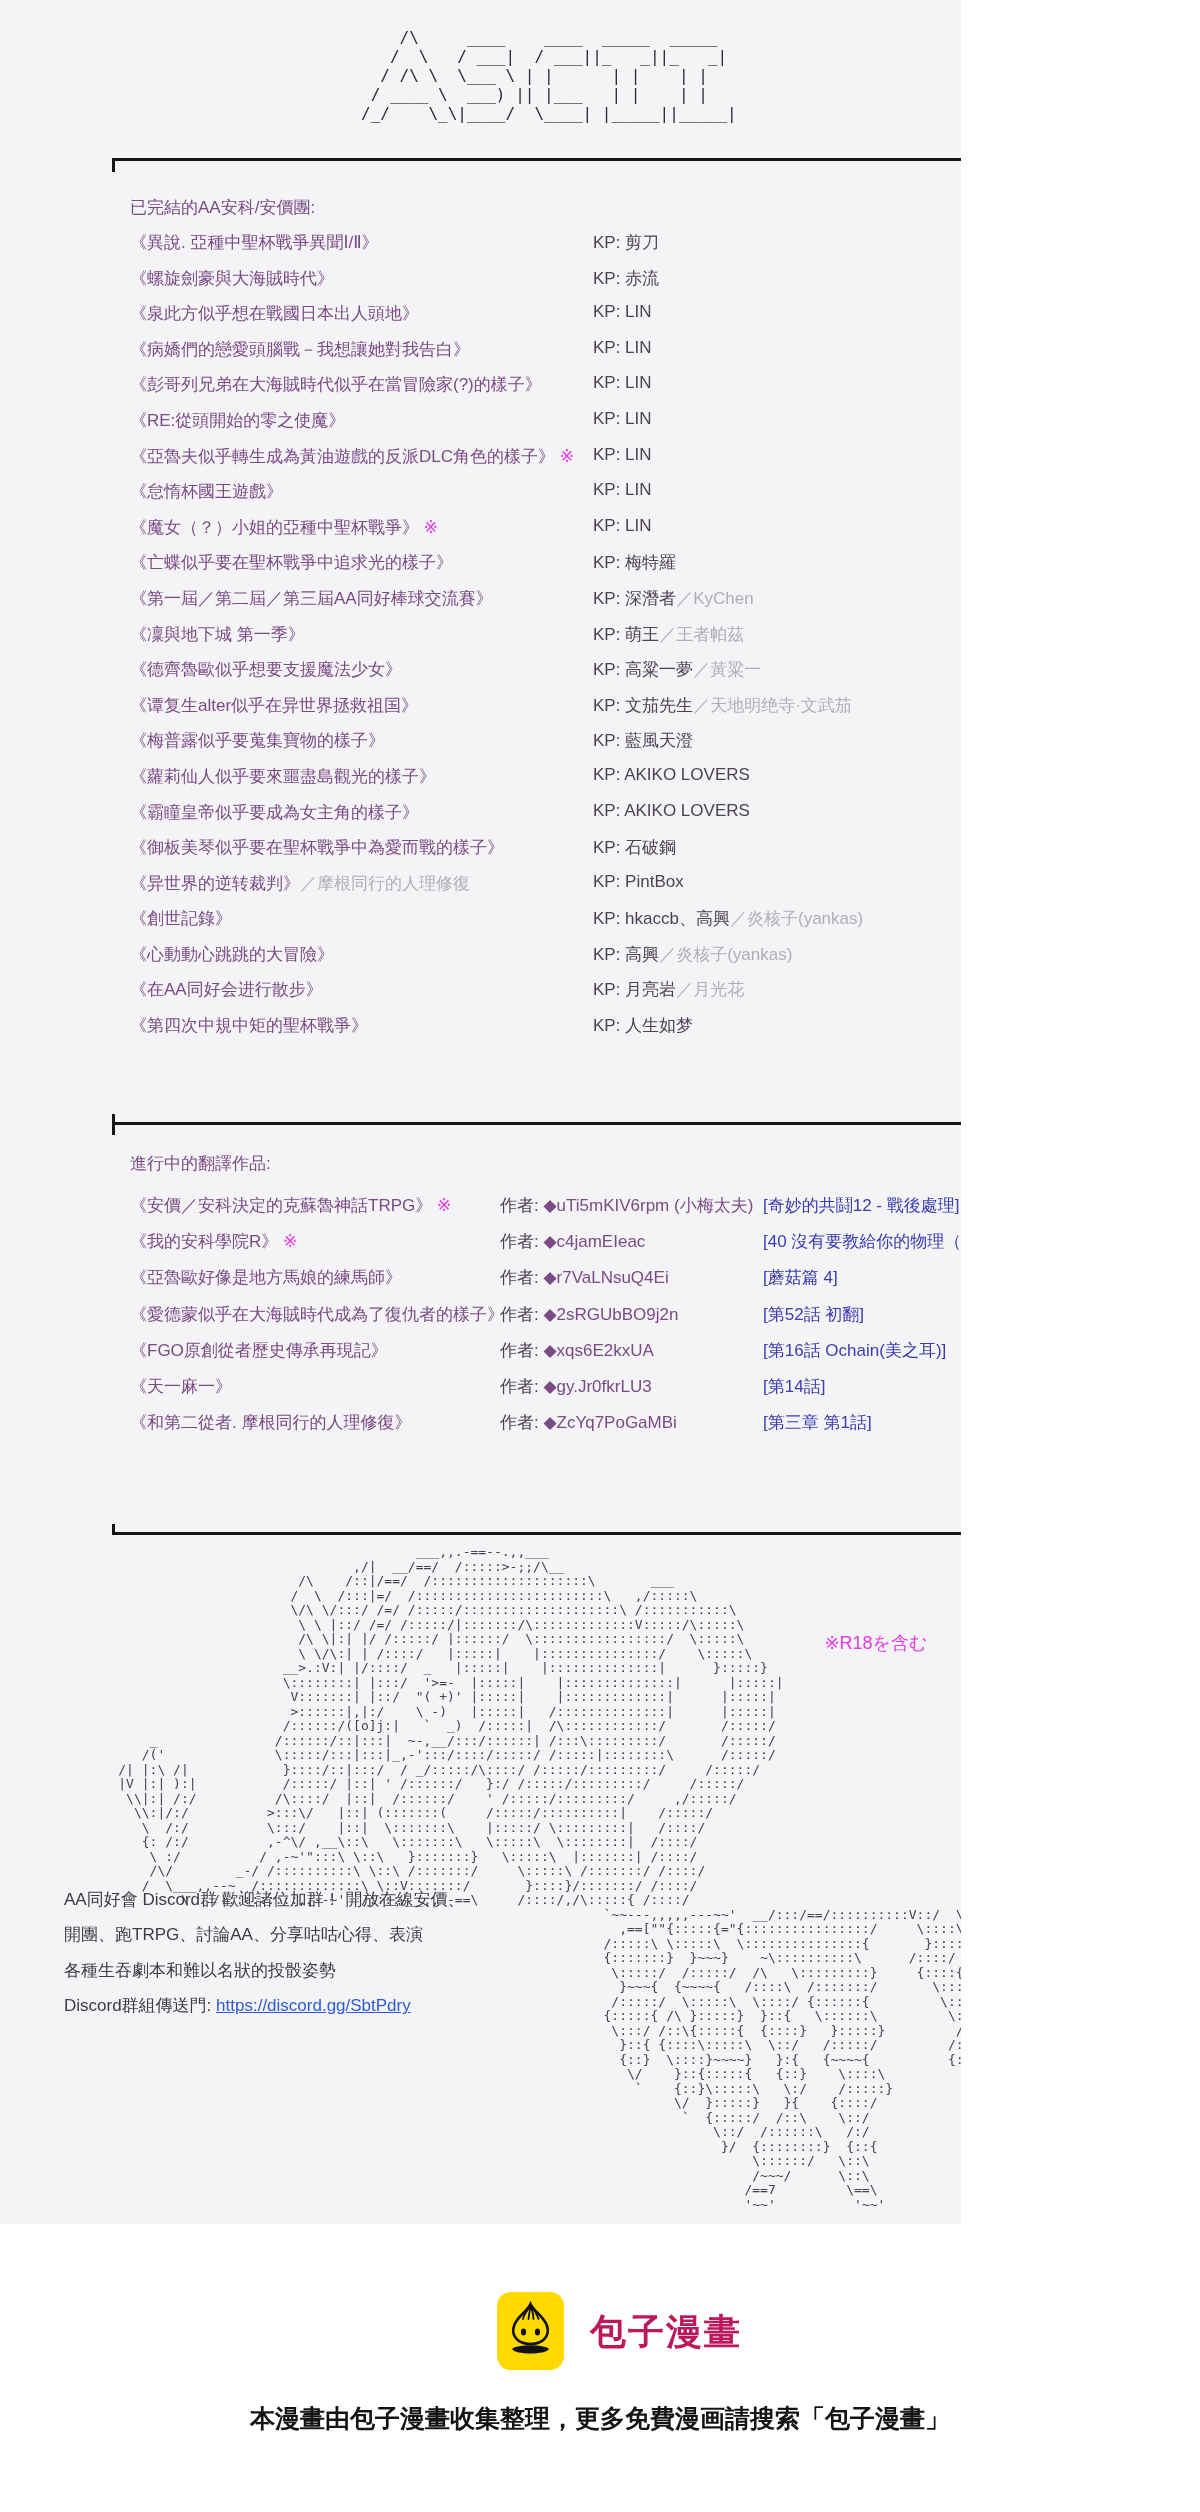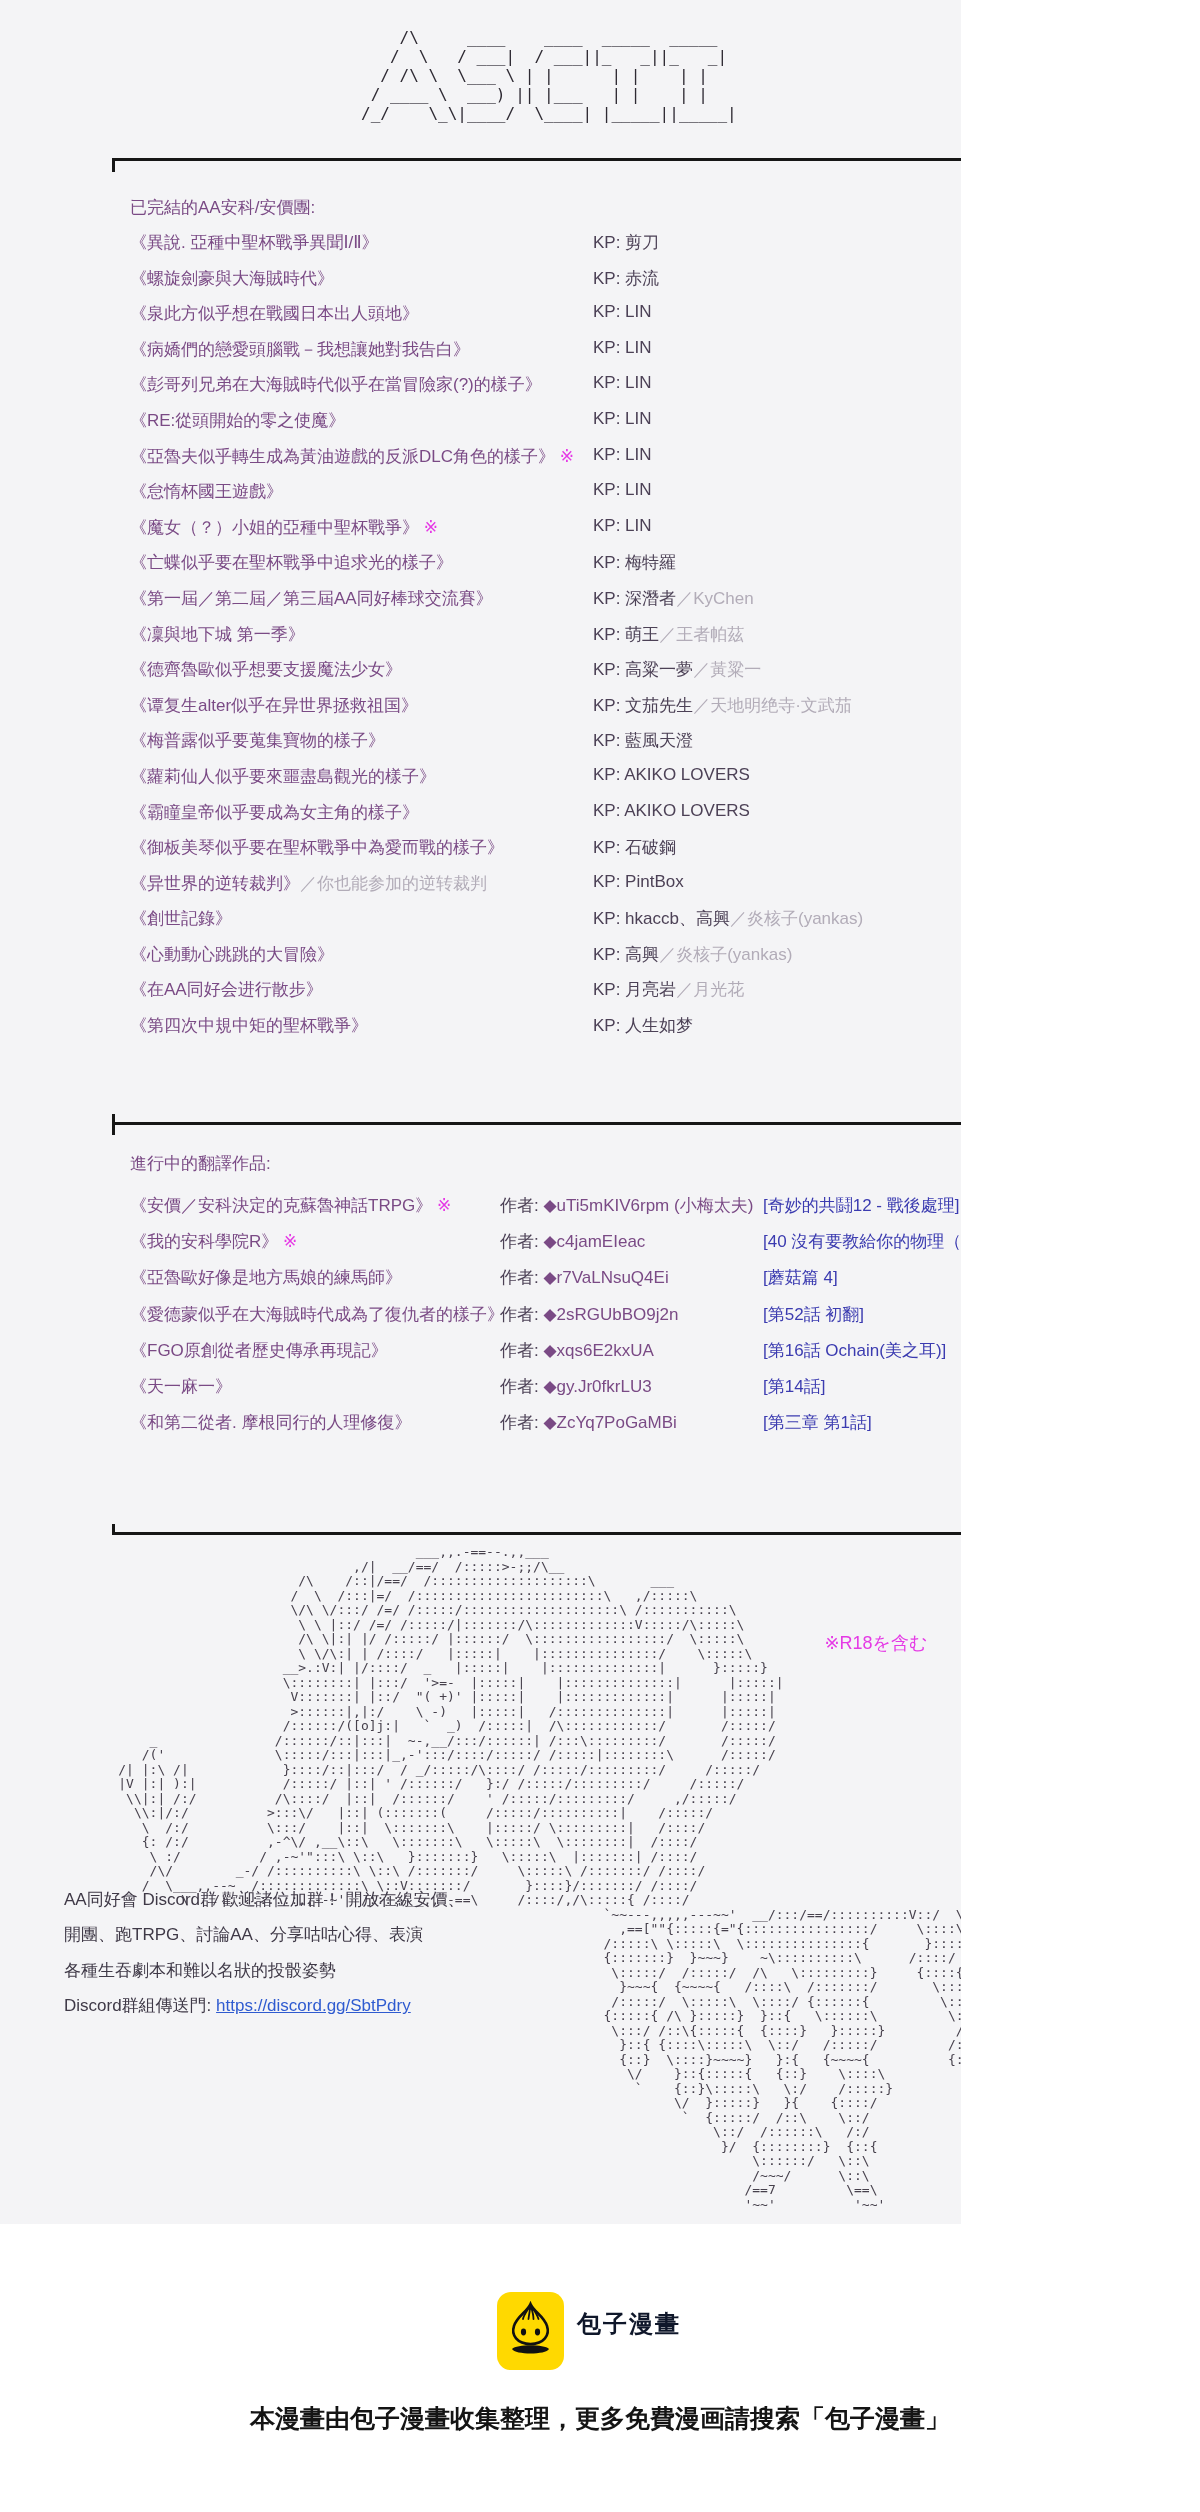--- a/index.html
+++ b/index.html
@@ -33,21 +33,21 @@
   .author .val{color:#7a4a85;}
   .chapter{left:763px;color:#3b3bb0;}
   .gray{color:#b2acb8;}
   .flag{color:#e53ae5;}
   #r18-note{position:absolute;left:736px;top:1631px;width:280px;text-align:center;font-size:18px;color:#e53ae5;}
   #aa-art{position:absolute;left:40px;top:1545px;font-size:13px;line-height:14.5px;color:#46404c;}
   #discord-block{position:absolute;left:64px;top:1888px;width:520px;}
   .discord-line{height:35.4px;font-size:17px;color:#3f3947;white-space:nowrap;}
   .discord-link{color:#2f5bd0;text-decoration:underline;cursor:pointer;}
   #footer-logo{position:absolute;left:497px;top:2292px;width:67px;height:78px;background:#ffd900;border-radius:14px;}
-  #footer-brand{position:absolute;left:577px;top:2308px;font-size:24px;font-weight:bold;color:#0f172a;letter-spacing:2px;}
+  #footer-brand{position:absolute;left:590px;top:2308px;font-size:36px;font-weight:bold;color:#be185d;letter-spacing:2px;}
   #footer-note{position:absolute;left:0;top:2402px;width:1200px;text-align:center;font-size:25px;font-weight:bold;color:#141414;}
 </style>
 </head>
 <body>
 
 <div id="page">
   <div id="main-area">
 
     <pre id="ascii-logo">    /\     ____    ____  _____  _____
    /  \   / ___|  / ___||_   _||_   _|
@@ -128,21 +128,21 @@
         </div>
         <div class="row row1">
           <span class="cell title">《霸瞳皇帝似乎要成為女主角的樣子》</span>
           <span class="cell kp">KP: AKIKO LOVERS</span>
         </div>
         <div class="row row1">
           <span class="cell title">《御板美琴似乎要在聖杯戰爭中為愛而戰的樣子》</span>
           <span class="cell kp">KP: 石破鋼</span>
         </div>
         <div class="row row1">
-          <span class="cell title">《异世界的逆转裁判》<span class="gray">／你也能参加的逆转裁判</span></span>
+          <span class="cell title">《异世界的逆转裁判》<span class="gray">／摩根同行的人理修復</span></span>
           <span class="cell kp">KP: PintBox</span>
         </div>
         <div class="row row1">
           <span class="cell title">《創世記錄》</span>
           <span class="cell kp">KP: hkaccb、高興<span class="gray">／炎核子(yankas)</span></span>
         </div>
         <div class="row row1">
           <span class="cell title">《心動動心跳跳的大冒險》</span>
           <span class="cell kp">KP: 高興<span class="gray">／炎核子(yankas)</span></span>
         </div>

